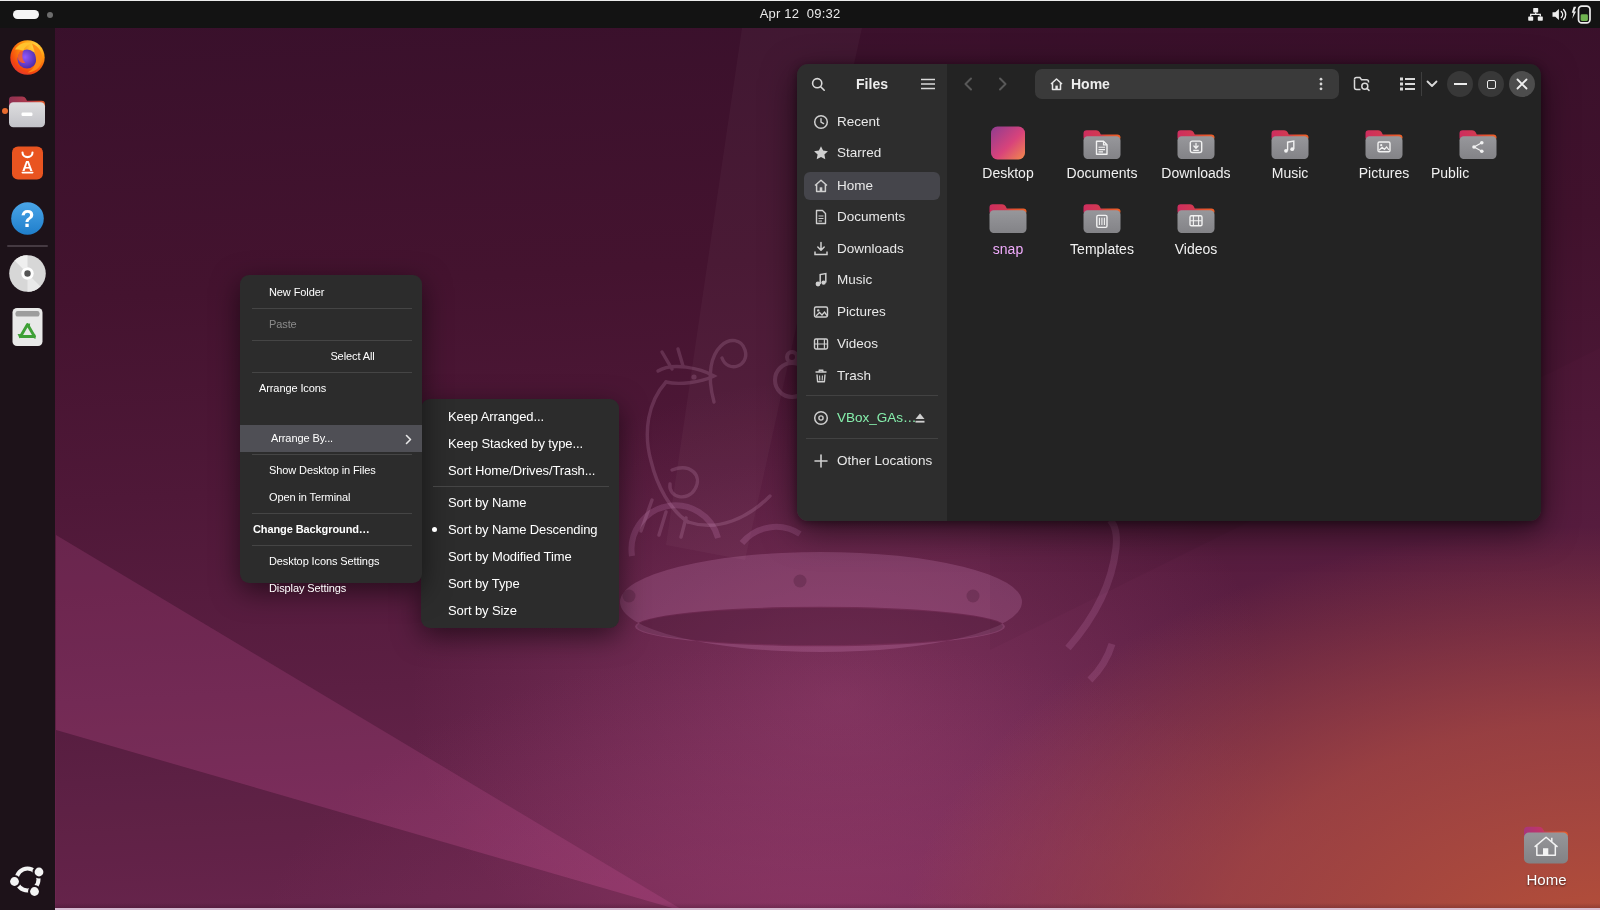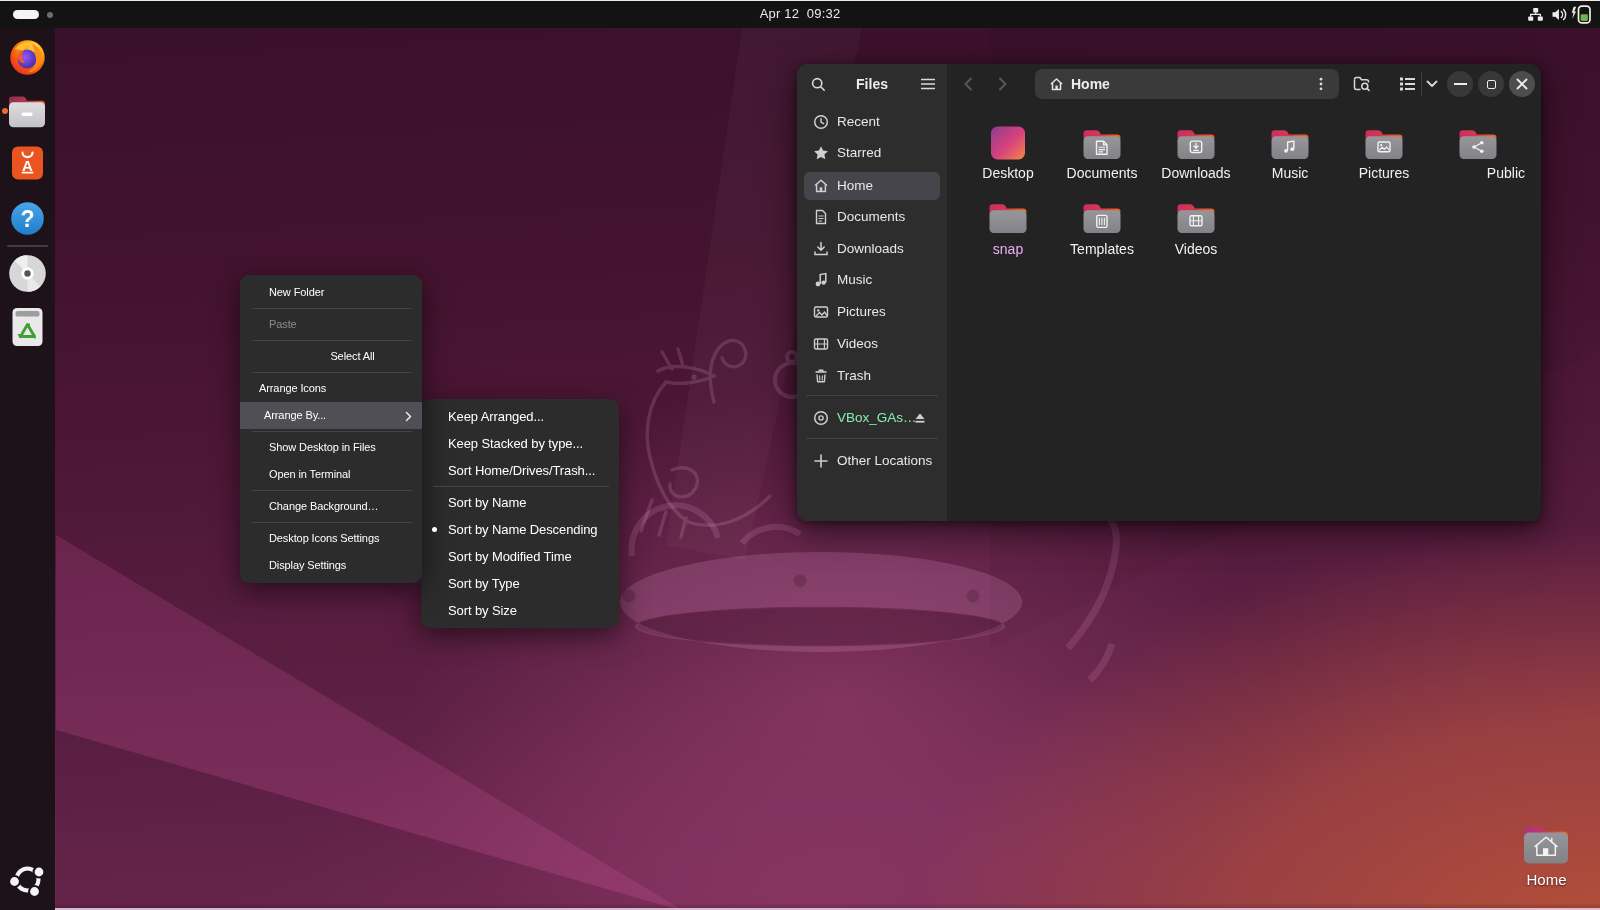--- a/index.html
+++ b/index.html
@@ -406,21 +406,21 @@
       <svg class="abs" style="left:511px;top:61.6px;" width="40" height="34" viewBox="0 0 40 34">
             <path d="M1.5,7.5 q0,-3.2 3.2,-3.2 h9.4 q2.4,0 3.4,1.8 l1.3,2.3 h16.5 q3.2,0 3.2,3.2 v0.8 h-37 z" fill="url(#ftab)"></path>
 <rect x="1.5" y="10.2" width="37" height="22.7" rx="4.2" fill="url(#ffront)"></rect>
             <g transform="translate(13.8,14.8)" fill="#f2f2f2">
               <circle cx="2.2" cy="6.2" r="1.8"></circle>
               <circle cx="10" cy="1.9" r="1.8"></circle>
               <circle cx="10" cy="10.5" r="1.8"></circle>
               <path d="M2.2,6.2 L10,1.9 M2.2,6.2 L10,10.5" stroke="#f2f2f2" stroke-width="1.3"></path>
             </g>
           </svg>
-      <div class="abs" style="left:484px;top:101px;width:94px;text-align:right;color:#f1f1f1;font-size:14px;">Public</div>
+      <div class="abs" style="left:484px;top:101px;width:94px;text-align:left;color:#f1f1f1;font-size:14px;">Public</div>
       <svg class="abs" style="left:41px;top:136px;" width="40" height="34" viewBox="0 0 40 34">
             <path d="M1.5,7.5 q0,-3.2 3.2,-3.2 h9.4 q2.4,0 3.4,1.8 l1.3,2.3 h16.5 q3.2,0 3.2,3.2 v0.8 h-37 z" fill="url(#ftab)"></path>
 <rect x="1.5" y="10.2" width="37" height="22.7" rx="4.2" fill="url(#ffront)"></rect>
           </svg>
       <div class="abs" style="left:14px;top:177px;width:94px;text-align:center;color:#f0abfc;font-size:14px;">snap</div>
       <svg class="abs" style="left:135px;top:136px;" width="40" height="34" viewBox="0 0 40 34">
             <path d="M1.5,7.5 q0,-3.2 3.2,-3.2 h9.4 q2.4,0 3.4,1.8 l1.3,2.3 h16.5 q3.2,0 3.2,3.2 v0.8 h-37 z" fill="url(#ftab)"></path>
 <rect x="1.5" y="10.2" width="37" height="22.7" rx="4.2" fill="url(#ffront)"></rect>
             <g transform="translate(14.2,14.8)">
               <rect x="0.6" y="0.6" width="10.2" height="12" rx="1.4" fill="none" stroke="#f2f2f2" stroke-width="1.4"></rect>
@@ -444,30 +444,30 @@
 <div class="abs" style="left:240px;top:275px;width:182px;height:308px;background:#2c2c2c;border-radius:9px;box-shadow:0 8px 28px rgba(0,0,0,0.55);z-index:30;"></div>
 <div class="abs" style="left:240px;top:275px;width:182px;z-index:31;font-size:11px;letter-spacing:-0.1px;color:#ffffff;">
   <div style="height:4px;"></div>
   <div style="height:27px;line-height:27px;padding-left:29px;">New Folder</div>
   <div style="border-top:1px solid #454545;margin:2px 10px 2px 12px;"></div>
   <div style="height:27px;line-height:27px;padding-left:29px;color:#8b8b8b;">Paste</div>
   <div style="border-top:1px solid #454545;margin:2px 10px 2px 12px;"></div>
   <div style="height:27px;line-height:27px;padding-left:43px;text-align:center;">Select All</div>
   <div style="border-top:1px solid #454545;margin:2px 10px 2px 12px;"></div>
   <div style="height:27px;line-height:27px;padding-left:19px;">Arrange Icons</div>
-  <div style="height:27px;line-height:27px;padding-left:24px;background:#4f4f55;position:relative;">Arrange By...
+  <div style="height:27px;line-height:27px;padding-left:31px;background:#4f4f55;position:relative;margin-top:23px;">Arrange By...
     <svg style="position:absolute;right:10px;top:8.5px;" width="7" height="11" viewBox="0 0 7 11">
           <path d="M1.5,1.5 L5.5,5.5 L1.5,9.5" stroke="#e8e8e8" stroke-width="1.6" fill="none" stroke-linecap="round" stroke-linejoin="round"></path>
         </svg>
   </div>
   <div style="border-top:1px solid #454545;margin:2px 10px 2px 12px;"></div>
   <div style="height:27px;line-height:27px;padding-left:29px;">Show Desktop in Files</div>
   <div style="height:27px;line-height:27px;padding-left:29px;">Open in Terminal</div>
   <div style="border-top:1px solid #454545;margin:2px 10px 2px 12px;"></div>
-  <div style="height:27px;line-height:27px;padding-left:29px;">Change Background…</div>
+  <div style="height:27px;line-height:27px;padding-left:13px;font-weight:bold;">Change Background…</div>
   <div style="border-top:1px solid #454545;margin:2px 10px 2px 12px;"></div>
   <div style="height:27px;line-height:27px;padding-left:29px;">Desktop Icons Settings</div>
   <div style="height:27px;line-height:27px;padding-left:29px;">Display Settings</div>
 </div>
 
 <div class="abs" style="left:421px;top:399px;width:198px;height:229px;background:#2c2c2c;border-radius:9px;box-shadow:0 8px 28px rgba(0,0,0,0.55);z-index:29;"></div>
 <div class="abs" style="left:421px;top:399px;width:198px;z-index:31;font-size:13px;letter-spacing:-0.1px;color:#ffffff;">
   <div style="height:4px;"></div>
   <div style="height:27px;line-height:27px;padding-left:27px;">Keep Arranged...</div>
   <div style="height:27px;line-height:27px;padding-left:27px;">Keep Stacked by type...</div>

